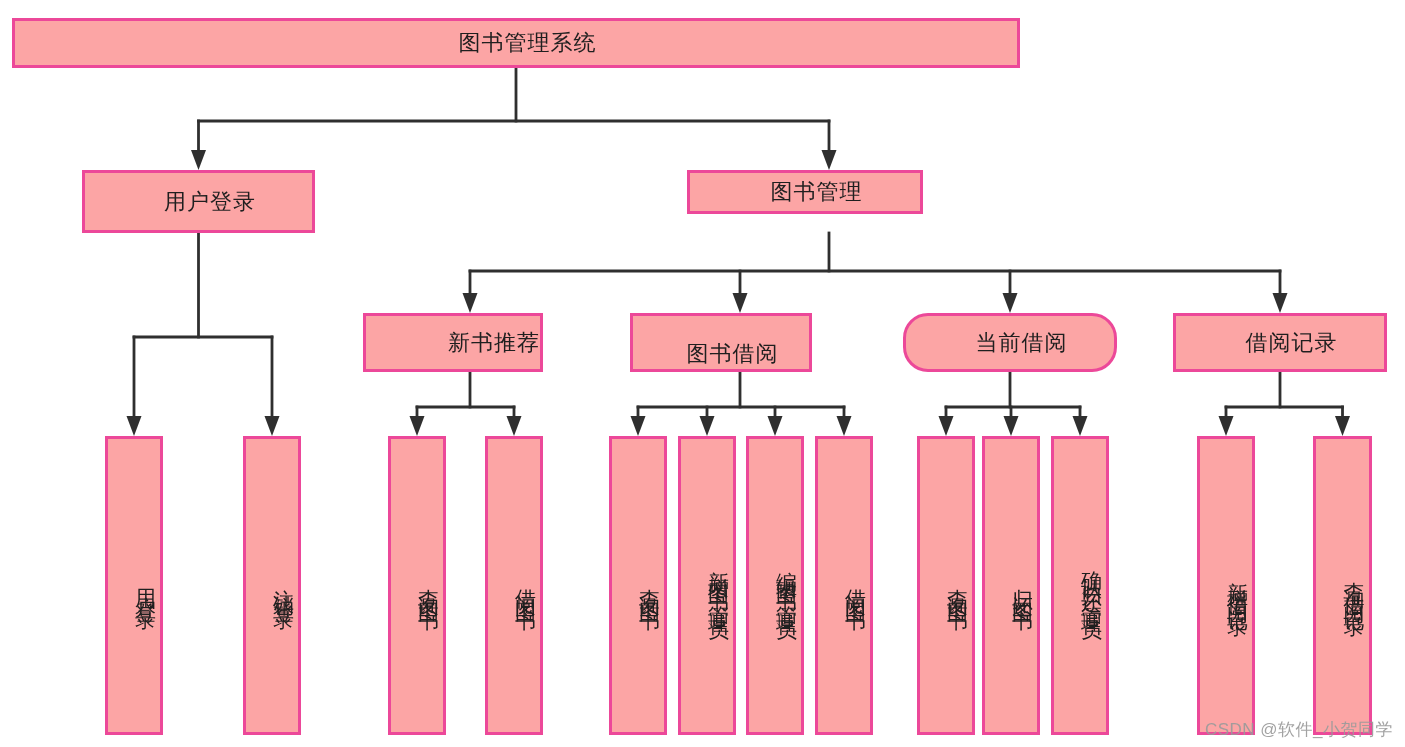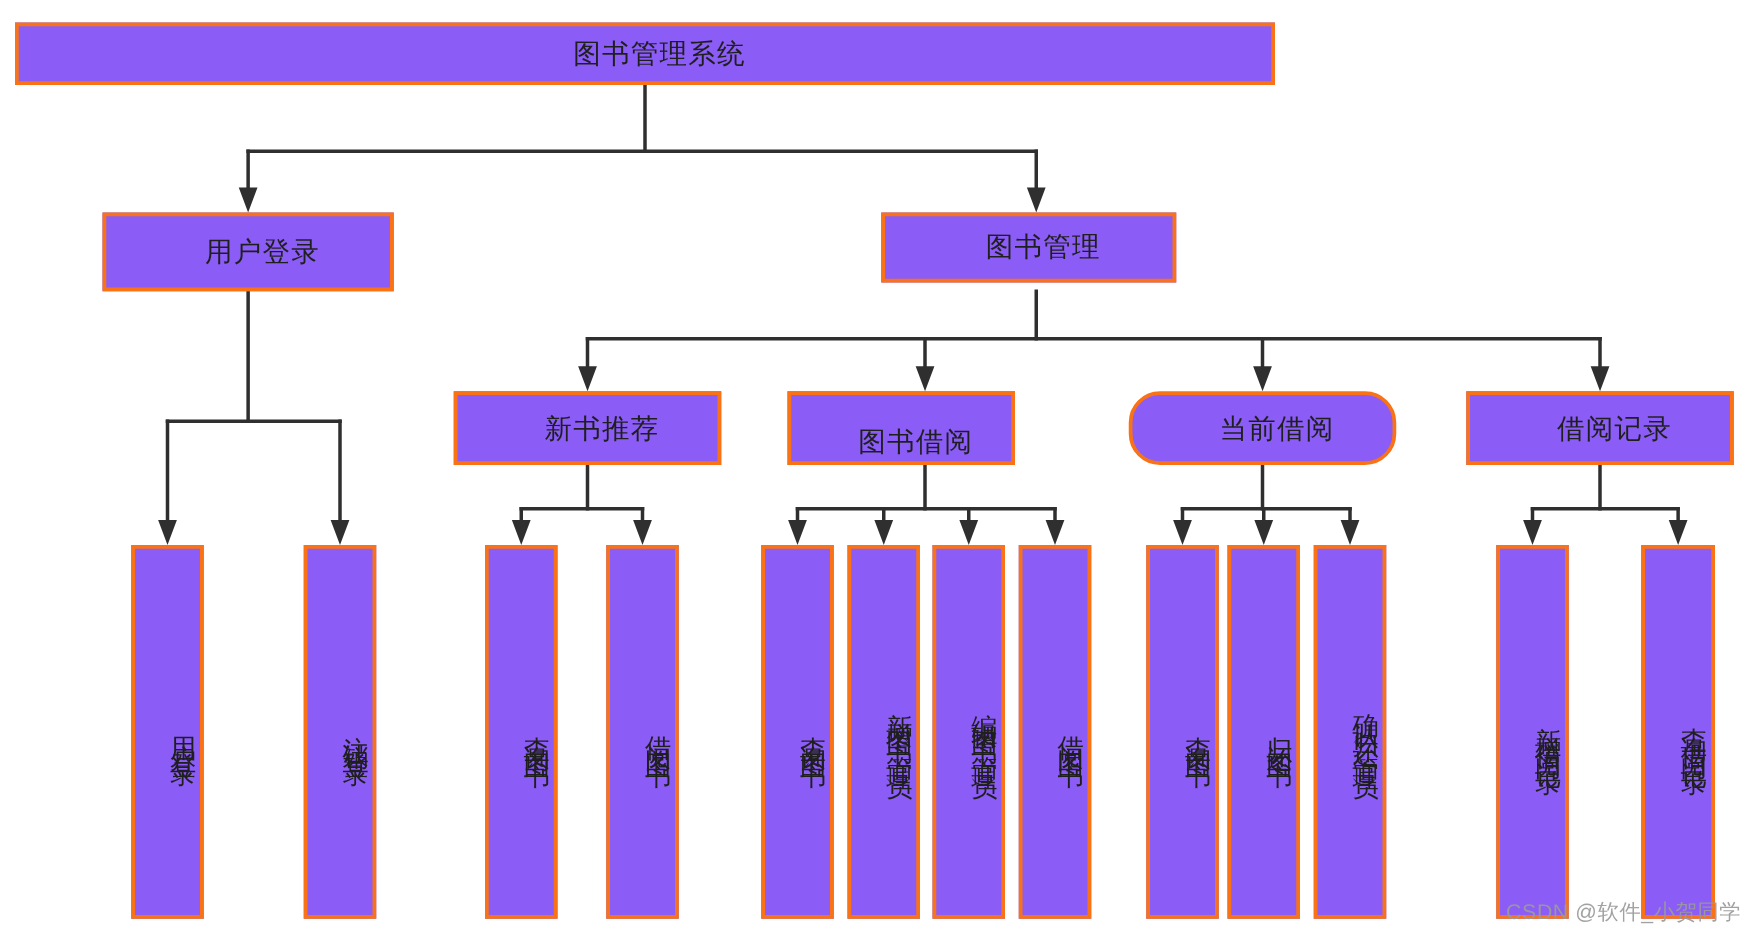--- a/index.html
+++ b/index.html
@@ -12,22 +12,22 @@
     overflow: hidden;
   }
   #connectors {
     position: absolute;
     left: 0; top: 0;
     width: 1405px; height: 747px;
     pointer-events: none;
   }
   .node {
     position: absolute;
-    background: #8b5cf6;
-    border: 3px solid #f97316;
+    background: #fca5a5;
+    border: 3px solid #ec4899;
     box-sizing: border-box;
     display: flex;
     align-items: center;
     justify-content: center;
     color: #1f1f1f;
     z-index: 2;
     padding-left: 23px;
   }
   .hlabel {
     font-size: 22px;
@@ -124,25 +124,25 @@
     </g>
   </svg>
 
   <div class="node" style="left:12px; top:18px; width:1008px; height:50px;">
     <span class="hlabel">图书管理系统</span>
   </div>
 
   <div class="node" style="left:82px; top:170px; width:233px; height:63px;">
     <span class="hlabel">用户登录</span>
   </div>
-  <div class="node" style="left:705px; top:170px; width:236px; height:56px;font-family:Liberation Serif, serif;">
+  <div class="node" style="left:687px; top:170px; width:236px; height:44px;font-family:Liberation Serif, serif;">
     <span class="hlabel">图书管理</span>
   </div>
 
-  <div class="node" style="left:363px; top:313px; width:214px; height:59px;">
+  <div class="node" style="left:363px; top:313px; width:180px; height:59px;justify-content:flex-end;">
     <span class="hlabel">新书推荐</span>
   </div>
   <div class="node" style="left:630px; top:313px; width:182px; height:59px;align-items:flex-end;">
     <span class="hlabel">图书借阅</span>
   </div>
   <div class="node" style="left:903px; top:313px; width:214px; height:59px;border-radius:25px;">
     <span class="hlabel">当前借阅</span>
   </div>
   <div class="node" style="left:1173px; top:313px; width:214px; height:59px;font-family:Liberation Mono, monospace;">
     <span class="hlabel">借阅记录</span>

